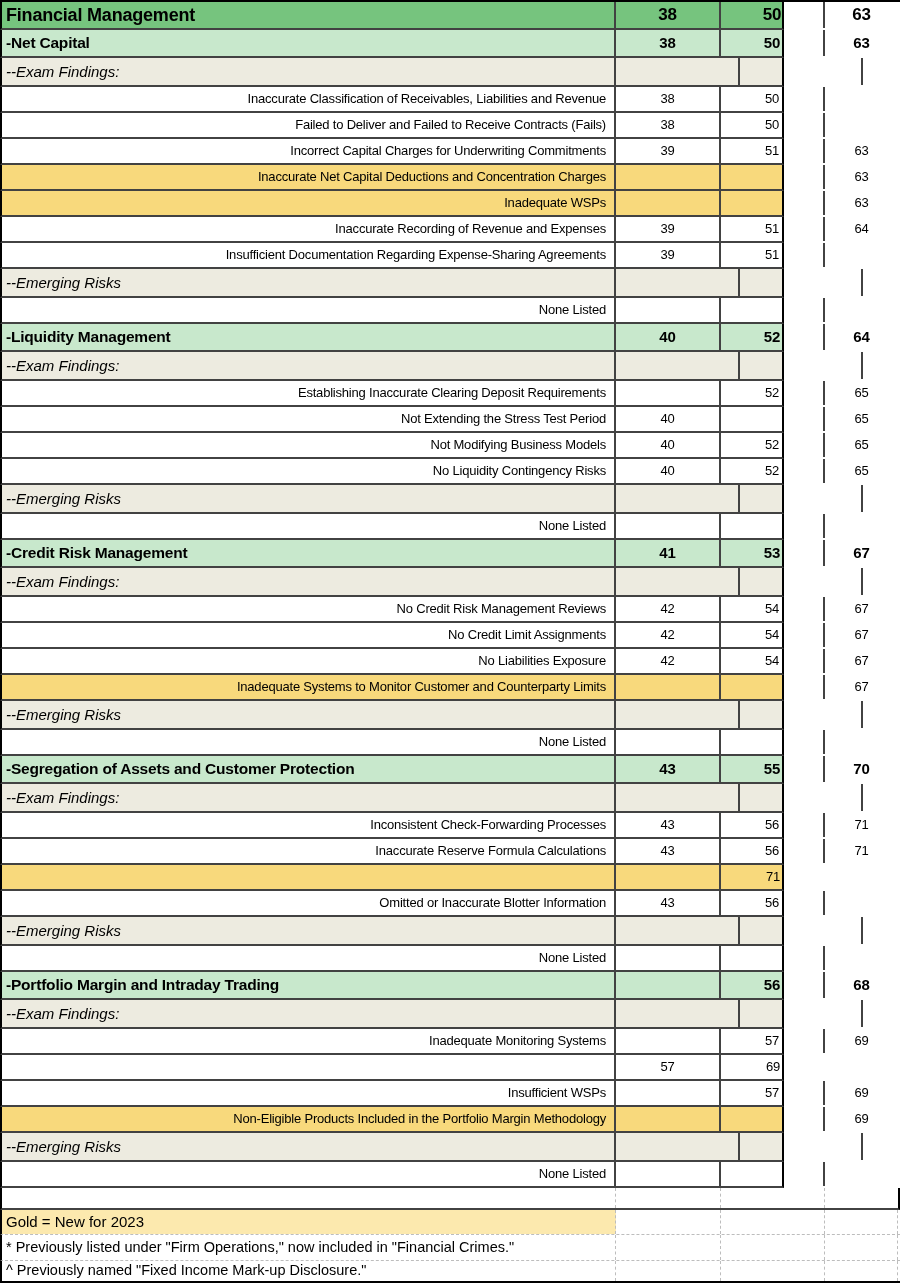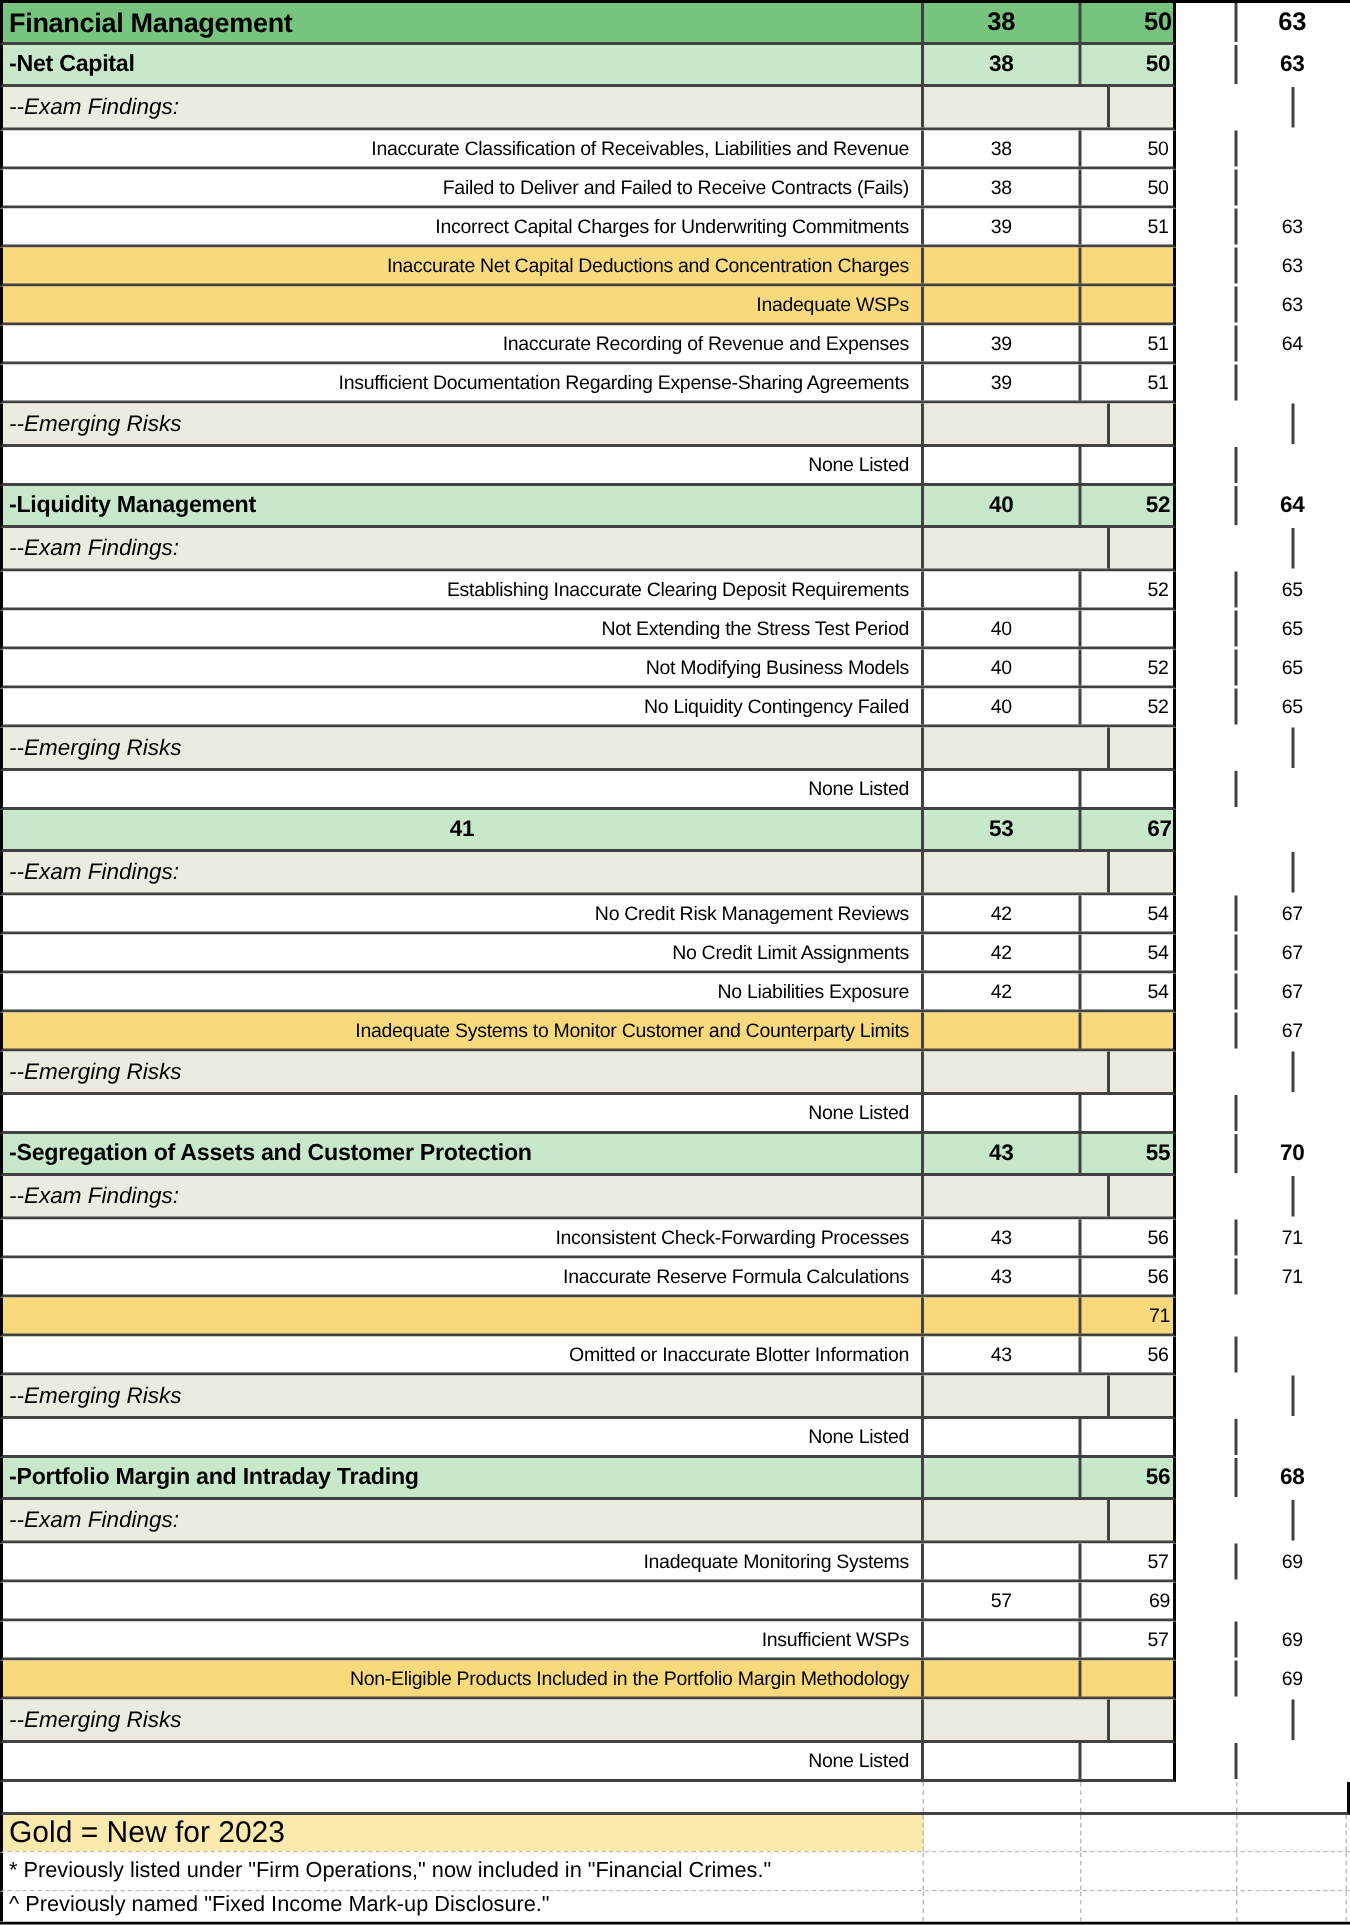--- a/index.html
+++ b/index.html
@@ -60,21 +60,21 @@
     background: #ffffff;
   }
   .frow .cell { border-right: 1px dashed #bdbdbd; }
   .frow .cell.c3 { border-right: 1px dashed #bdbdbd; }
   .frow.empty-row {
     height: 22px;
     border-right: 2px solid var(--outer-border, #000);
     border-bottom: 2px solid var(--grid-dark, #424242);
   }
   .frow.empty-row .cell.c3 { border-right: none; }
-  .frow.legend-row { height: 25px; border-bottom: 1px dashed #bdbdbd; font-size: 20px; }
+  .frow.legend-row { height: 25px; border-bottom: 1px dashed #bdbdbd; font-size: 15px; }
   .frow.legend-row .cell.c0 { background: var(--legend-gold, #FCE9AE); }
   .frow.fn-row-1 { height: 26px; border-bottom: 1px dashed #bdbdbd; font-size: 14.5px; }
   .frow.fn-row-2 { height: 20px; font-size: 14.5px; }
 </style>
 </head>
 <body>
 
 <div id="sheet">
 
   <div>
@@ -174,38 +174,39 @@
         <div class="cell c2 num"></div>
         <div class="cell c3 num">65</div>
       </div>
       <div class="row finding">
         <div class="cell c0">Not Modifying Business Models</div>
         <div class="cell c1 num">40</div>
         <div class="cell c2 num">52</div>
         <div class="cell c3 num">65</div>
       </div>
       <div class="row finding">
-        <div class="cell c0">No Liquidity Contingency Failed</div>
+        <div class="cell c0">No Liquidity Contingency Risks</div>
         <div class="cell c1 num">40</div>
         <div class="cell c2 num">52</div>
         <div class="cell c3 num">65</div>
       </div>
       <div class="row subheader">
         <div class="cell c0">--Emerging Risks</div>
         <div class="cell c1 num"></div>
         <div class="cell c2 num"></div>
         <div class="cell c3 num"></div>
       </div>
       <div class="row finding">
         <div class="cell c0">None Listed</div>
         <div class="cell c1 num"></div>
         <div class="cell c2 num"></div>
         <div class="cell c3 num"></div>
       </div>
       <div class="row section">
+        <div class="cell c0">-Credit Risk Management</div>
         <div class="cell c1 num">41</div>
         <div class="cell c2 num">53</div>
         <div class="cell c3 num">67</div>
       </div>
       <div class="row subheader">
         <div class="cell c0">--Exam Findings:</div>
         <div class="cell c1 num"></div>
         <div class="cell c2 num"></div>
         <div class="cell c3 num"></div>
       </div>

